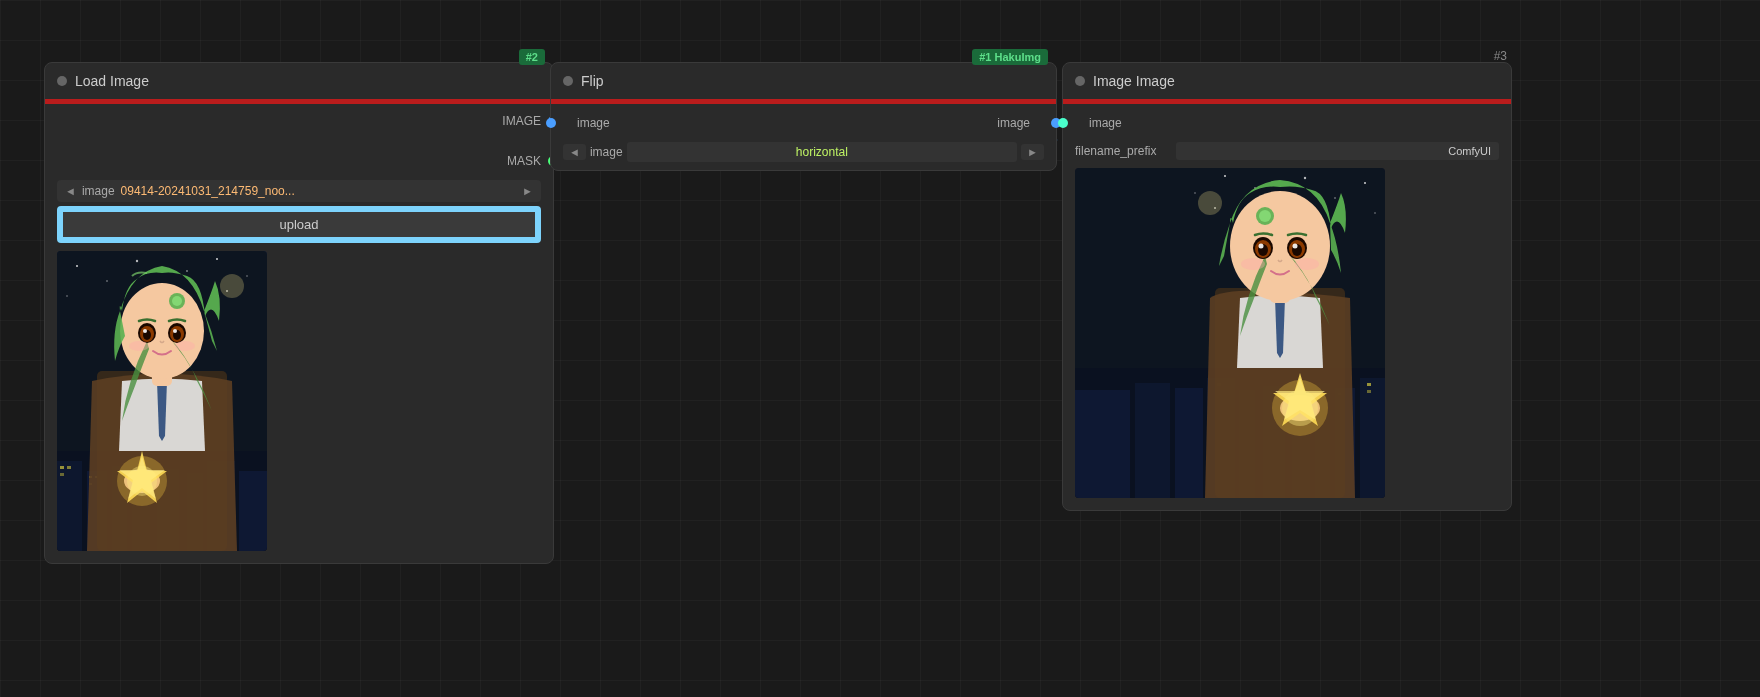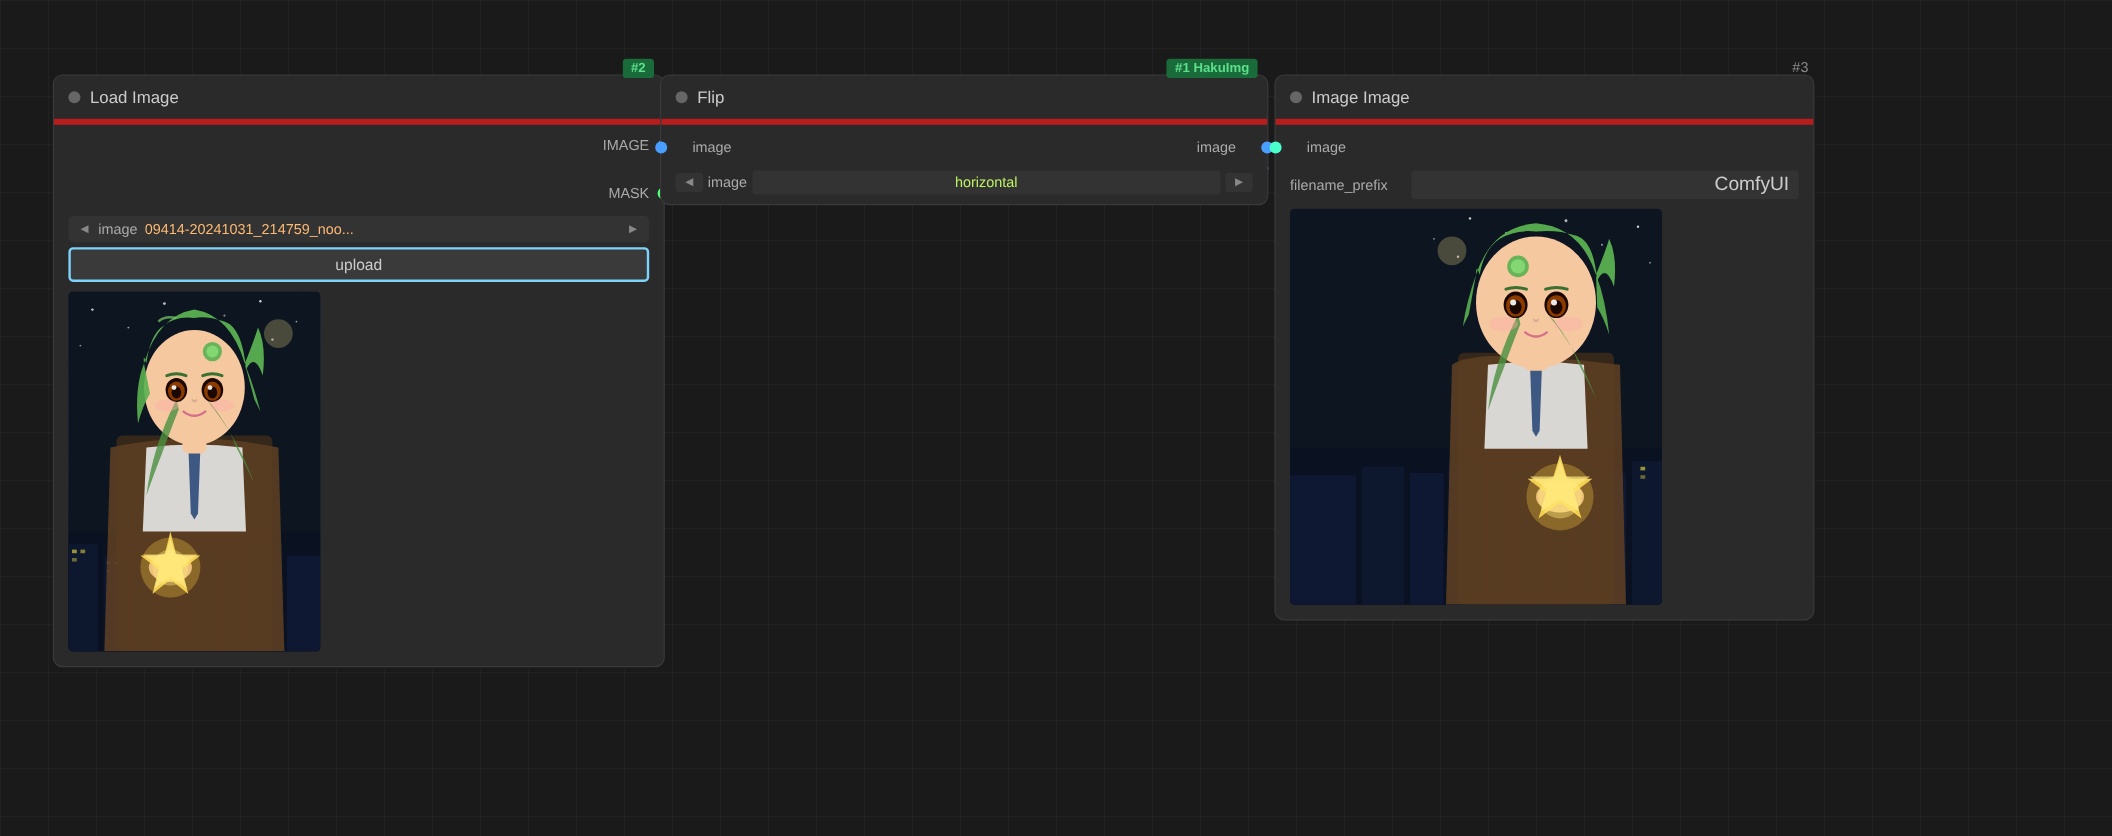--- a/index.html
+++ b/index.html
@@ -155,21 +155,21 @@
       color: #fdba74;
       flex: 1;
       overflow: hidden;
       text-overflow: ellipsis;
       white-space: nowrap;
     }
 
     .upload-btn {
       margin: 4px 12px 8px;
       background: #3a3a3a;
-      border: 2px solid #7dd3fc;
+      border: 6px solid #7dd3fc;
       border-radius: 4px;
       padding: 5px 12px;
       color: #ccc;
       font-size: 13px;
       text-align: center;
       cursor: pointer;
     }
 
     .node-image {
       margin: 4px 12px 12px;
@@ -223,21 +223,21 @@
 
     .filename-label {
       font-size: 12px;
       color: #aaa;
       white-space: nowrap;
     }
 
     .filename-value {
       flex: 1;
       text-align: right;
-      font-size: 16px;
+      font-size: 11px;
       color: #ccc;
       background: #333;
       border-radius: 3px;
       padding: 3px 8px;
     }
 
     
     .connectors {
       position: absolute;
       top: 0;

